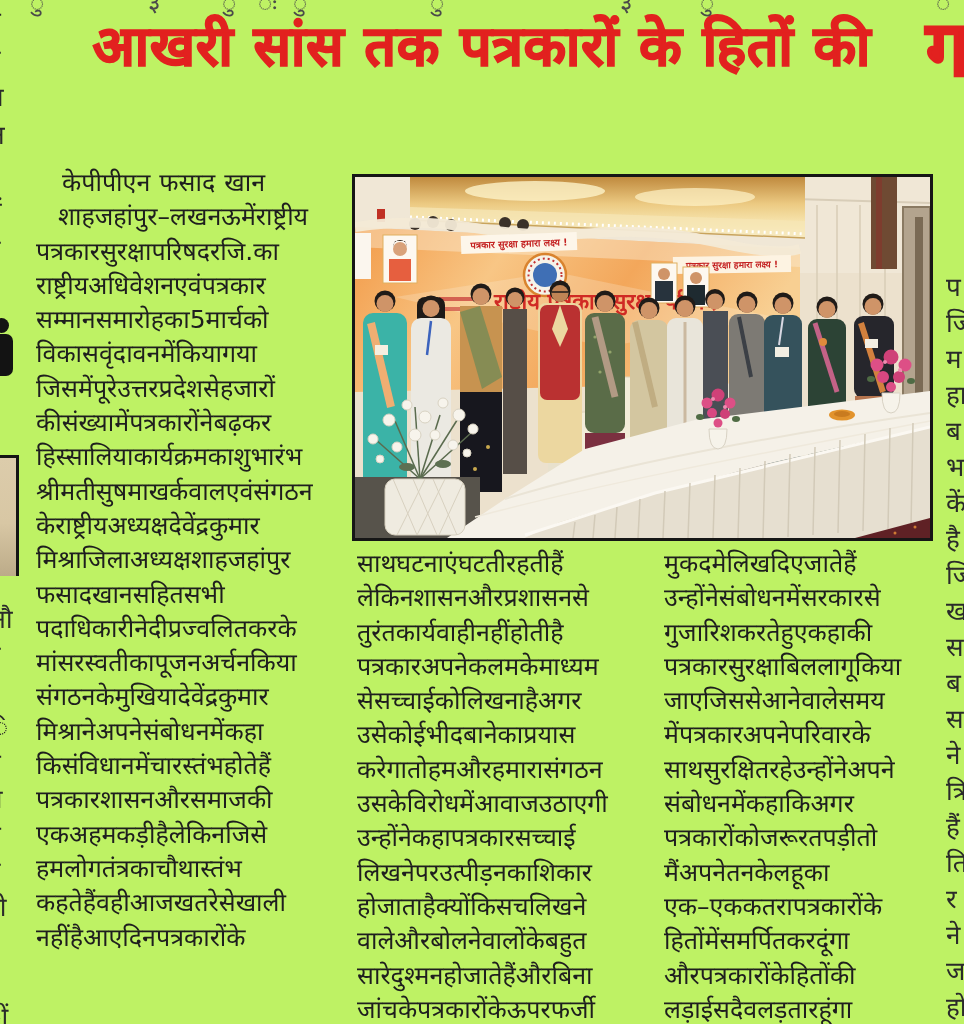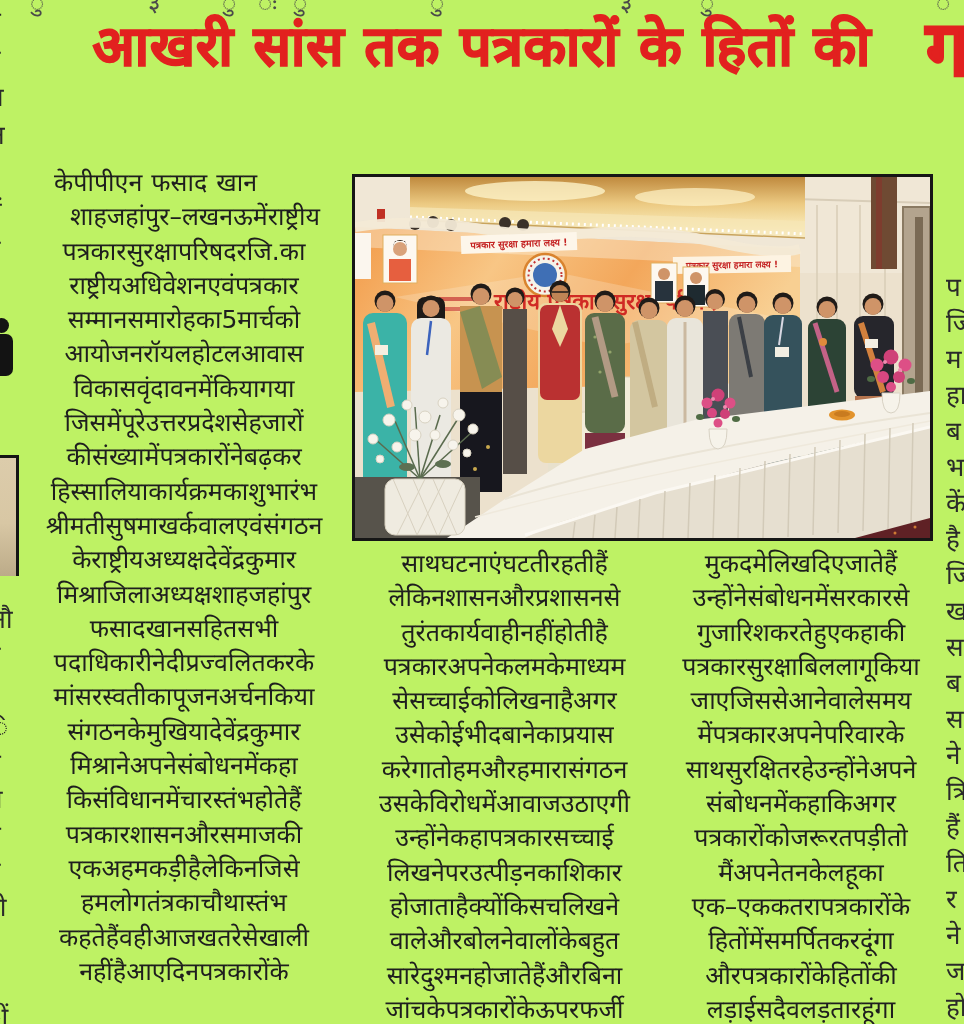--- a/index.html
+++ b/index.html
@@ -7,24 +7,24 @@
        font-family:"DejaVu Sans","Liberation Sans",sans-serif;}
   .page{position:absolute;left:0;top:0;width:964px;height:1024px;background:#bef264;color:#1e1e1e;overflow:hidden;}
 
   
   .headline{position:absolute;left:26px;top:8px;width:912px;margin:0;text-align:center;
             color:#e2211f;font-weight:bold;}
   .hl{font-size:55px;line-height:77px;-webkit-text-stroke:1.6px #e2211f;letter-spacing:1px;}
 
   
   .col{position:absolute;}
-  .col-left{left:28px;top:166px;width:312px;}
+  .col-left{left:36px;top:166px;width:312px;}
   .col-mid{left:357px;top:547px;width:295px;}
   .col-right{left:664px;top:547px;width:274px;}
-  .line{display:flex;justify-content:center;height:34.3px;font-size:25px;
+  .line{display:flex;justify-content:flex-start;height:34.3px;font-size:25px;
         line-height:33px;white-space:nowrap;}
   .line.indent{padding-left:22px;}
   .line.byline{justify-content:flex-start;column-gap:9px;padding-left:26px;}
 
   
   .photo{position:absolute;left:352px;top:174px;width:581px;height:367px;
          border:3px solid #161616;box-sizing:border-box;background:#ece1cd;}
   .photo svg{display:block;width:100%;height:100%;}
 
   
@@ -74,26 +74,20 @@
         <span>एवं</span>
         <span>पत्रकार</span>
       </div>
       <div class="line">
         <span>सम्मान</span>
         <span>समारोह</span>
         <span>का</span>
         <span>5</span>
         <span>मार्च</span>
         <span>को</span>
-      </div>
-      <div class="line">
-        <span>आयोजन</span>
-        <span>रॉयल</span>
-        <span>होटल</span>
-        <span>आवास</span>
       </div>
       <div class="line">
         <span>विकास</span>
         <span>वृंदावन</span>
         <span>में</span>
         <span>किया</span>
         <span>गया</span>
       </div>
       <div class="line">
         <span>जिसमें</span>

